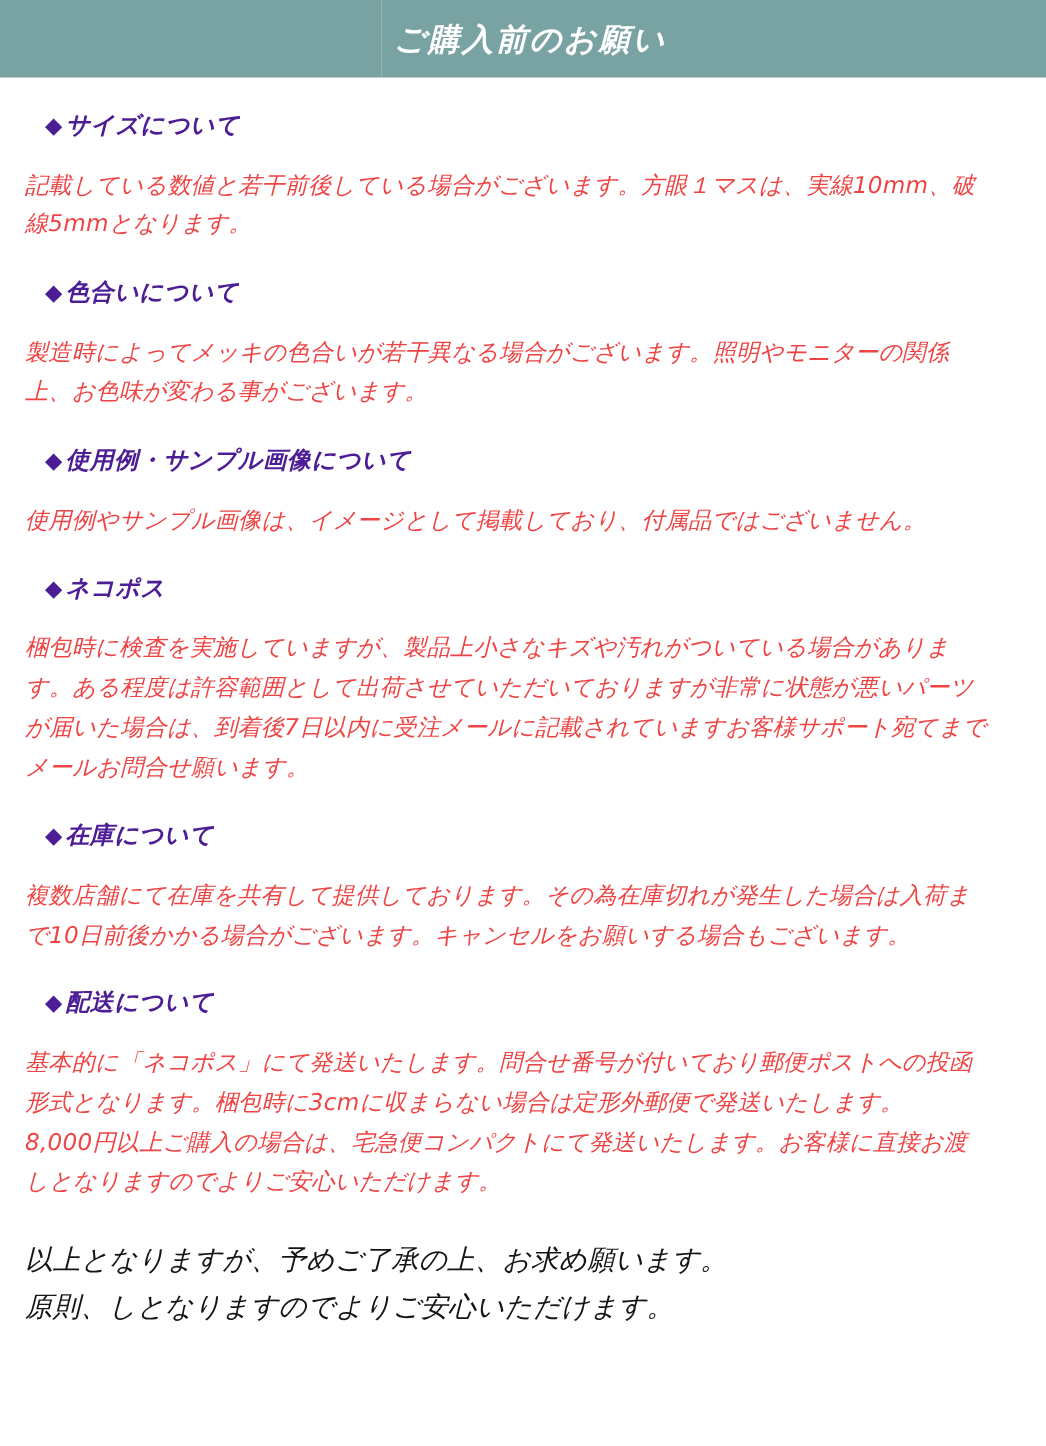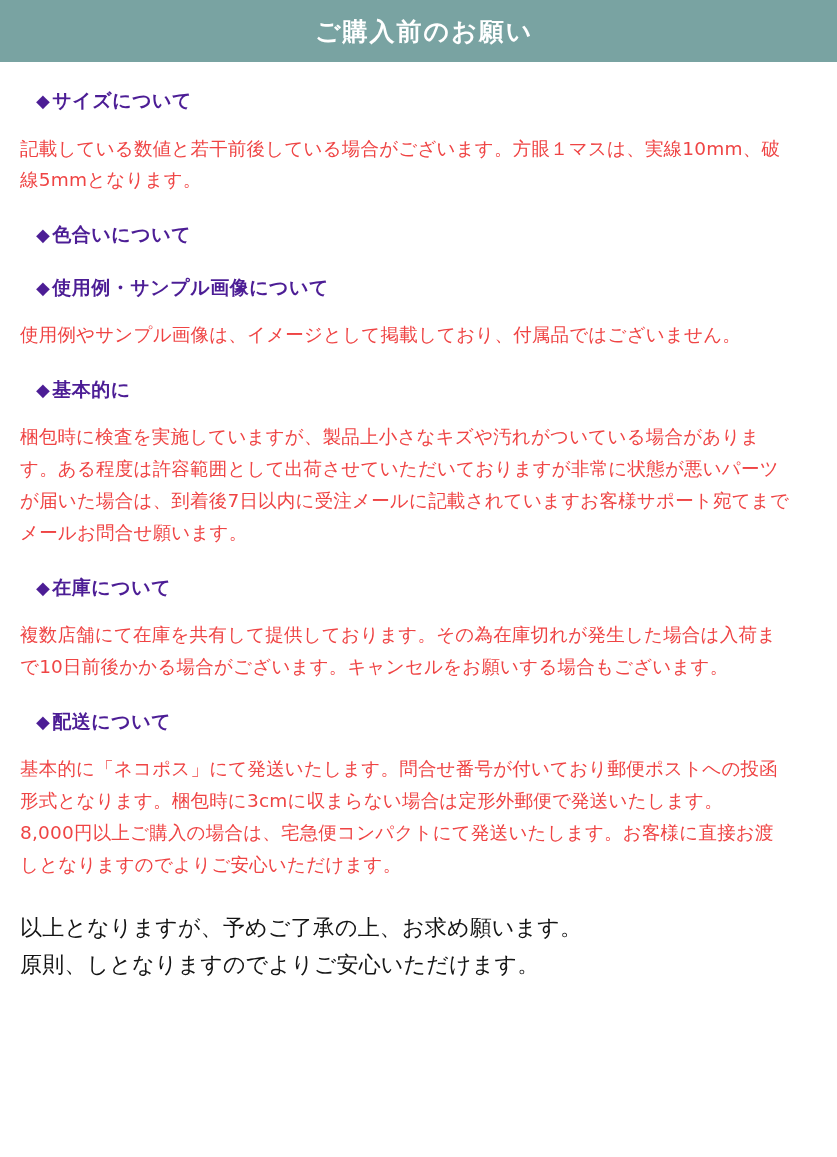--- a/index.html
+++ b/index.html
@@ -13,20 +13,21 @@
     font-family: "DejaVu Sans", "Liberation Sans", sans-serif;
     color: #1a1a1a;
     position: relative;
   }
   .page {
     width: 837px;
     min-height: 1157px;
     box-sizing: border-box;
     position: relative;
     overflow: hidden;
+    font-style: italic;
   }
   
   .header-band {
     position: relative;
     height: 62px;
     background: #ffffff;
   }
   .header-strip {
     position: absolute;
     left: 0;
@@ -130,34 +131,38 @@
       <div class="section-body">
         <div class="para">記載している数値と若干前後している場合がございます。方眼１マスは、実線10mm、破</div>
         <div class="para">線5mmとなります。</div>
       </div>
     </div>
 
     <div class="section">
       <div class="section-heading">
         <span class="diamond">◆</span><span>色合いについて</span>
       </div>
+      <div class="section-body">
+        <div class="para">製造時によってメッキの色合いが若干異なる場合がございます。照明やモニターの関係</div>
+        <div class="para">上、お色味が変わる事がございます。</div>
+      </div>
     </div>
 
     <div class="section">
       <div class="section-heading">
         <span class="diamond">◆</span><span>使用例・サンプル画像について</span>
       </div>
       <div class="section-body">
         <div class="para">使用例やサンプル画像は、イメージとして掲載しており、付属品ではございません。</div>
       </div>
     </div>
 
     <div class="section">
       <div class="section-heading">
-        <span class="diamond">◆</span><span>基本的に</span>
+        <span class="diamond">◆</span><span>ネコポス</span>
       </div>
       <div class="section-body">
         <div class="para">梱包時に検査を実施していますが、製品上小さなキズや汚れがついている場合がありま</div>
         <div class="para">す。ある程度は許容範囲として出荷させていただいておりますが非常に状態が悪いパーツ</div>
         <div class="para">が届いた場合は、到着後7日以内に受注メールに記載されていますお客様サポート宛てまで</div>
         <div class="para">メールお問合せ願います。</div>
       </div>
     </div>
 
     <div class="section">

